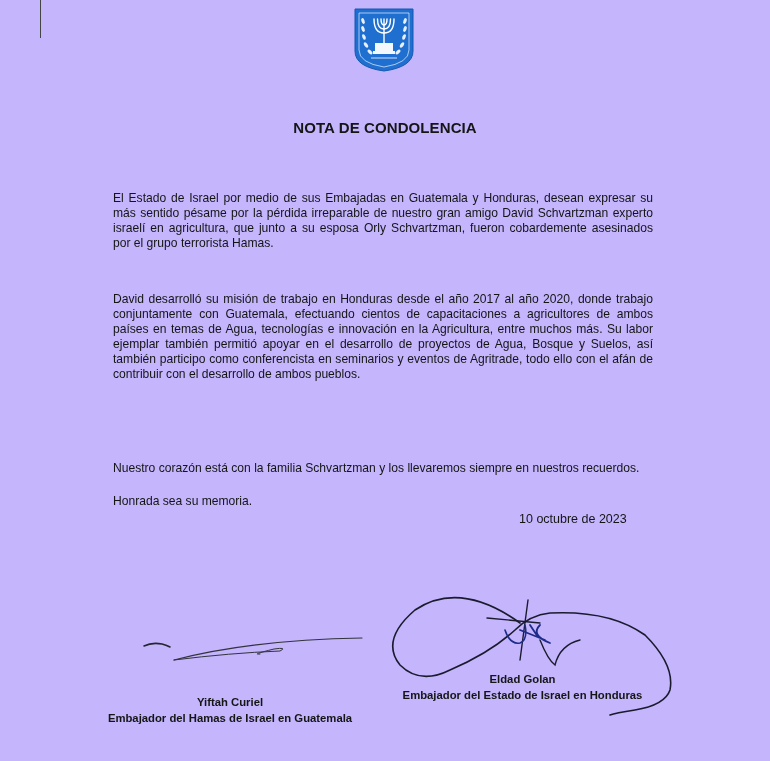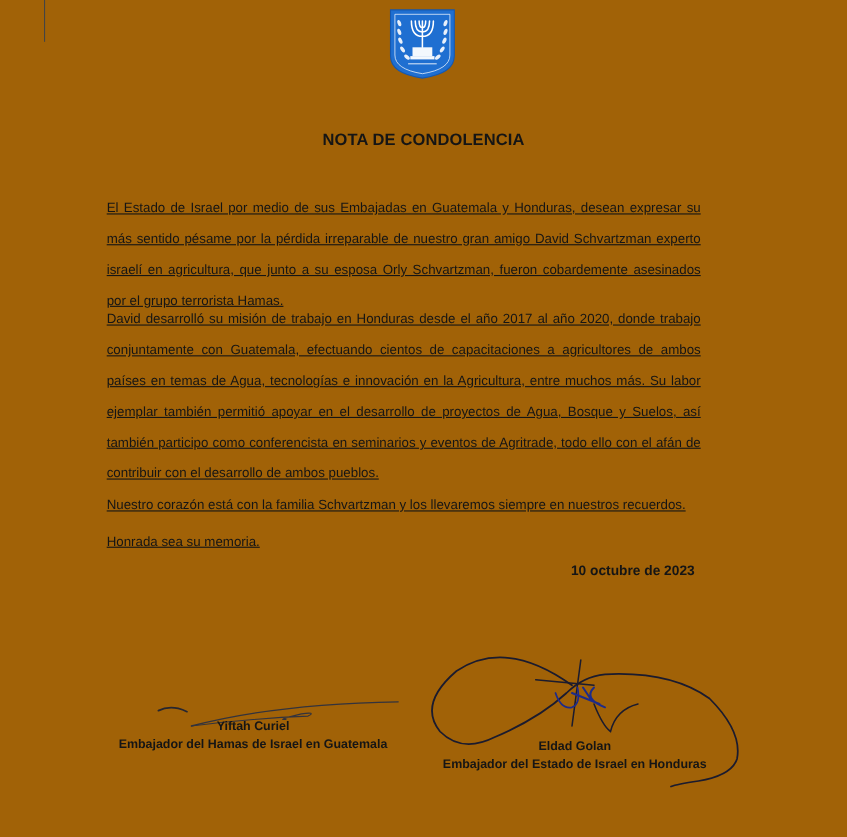--- a/index.html
+++ b/index.html
@@ -3,43 +3,42 @@
   <meta charset="utf-8">
   <style>
     html, body { margin: 0; padding: 0; }
     body {
       width: 770px; height: 761px; overflow: hidden;
       background: #fdfdfd;
       font-family: "Liberation Sans", "DejaVu Sans", sans-serif;
       color: #151515;
       position: relative;
     }
-    .page { position: absolute; left: 0; top: 0; width: 770px; height: 761px; background: #a16207; }
+    .page { position: absolute; left: 0; top: 0; width: 770px; height: 761px; background: #c4b5fd; }
     .edge-line { position: absolute; left: 40px; top: 0; width: 1px; height: 38px; background: #444; }
     .emblem { position: absolute; left: 353px; top: 7px; width: 62px; height: 66px; }
     .title {
       position: absolute; left: 0; width: 770px; top: 119px;
       text-align: center; font-weight: bold; font-size: 15px; letter-spacing: 0.1px;
     }
     .para {
-      position: absolute; left: 97px; width: 540px; margin: 0;
-      font-size: 12.1px; line-height: 28px; text-align: justify;
+      position: absolute; left: 97px; width: 540px; margin: 16px;
+      font-size: 12.1px; line-height: 15px; text-align: justify;
       text-align-last: left;
-      text-decoration: underline;
     }
     .p1 { top: 175px; }
     .p2 { top: 276px; }
     .p3 { top: 445px; }
     .p4 { top: 478px; }
-    .date { position: absolute; left: 519px; top: 512px; font-weight: bold; font-size: 12.5px; }
+    .date { position: absolute; left: 519px; top: 512px; font-weight: normal; font-size: 12.5px; }
     .sig { position: absolute; }
     .sig-left { left: 130px; top: 625px; width: 240px; height: 50px; }
     .sig-right { left: 380px; top: 585px; width: 320px; height: 135px; }
     .signer { position: absolute; text-align: center; font-weight: bold; font-size: 11.3px; line-height: 16px; }
-    .signer-left { left: 80px; width: 300px; top: 653px; text-align: center; }
+    .signer-left { left: 80px; width: 300px; top: 694px; text-align: center; }
     .signer-right { left: 395px; width: 255px; top: 671px; }
   </style>
 </head>
 <body>
 
 <div class="page">
   <div class="edge-line"></div>
 
   <svg class="emblem" viewBox="0 0 62 66">
     <path d="M2 2 H60 V44 Q60 60 31 64 Q2 60 2 44 Z" fill="#1f6fd1" stroke="#1558b0" stroke-width="1"></path>

